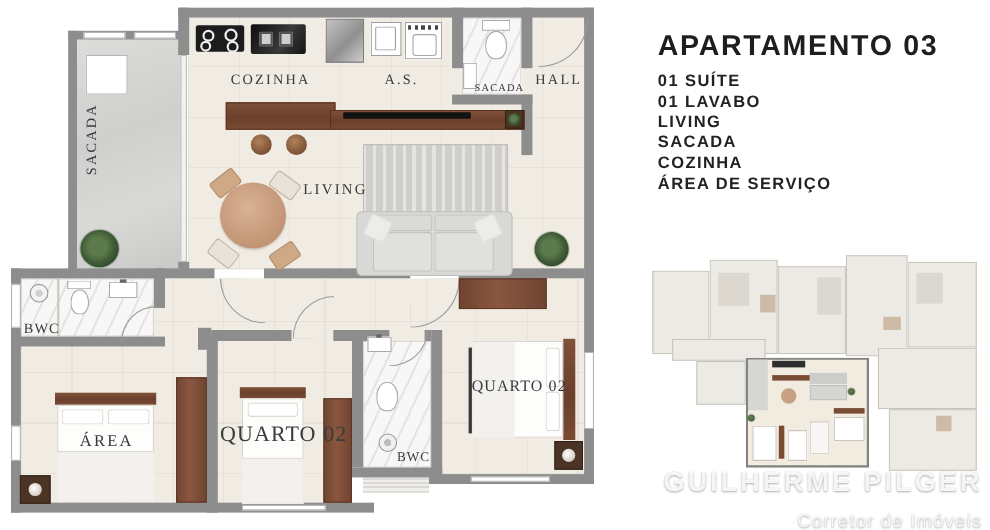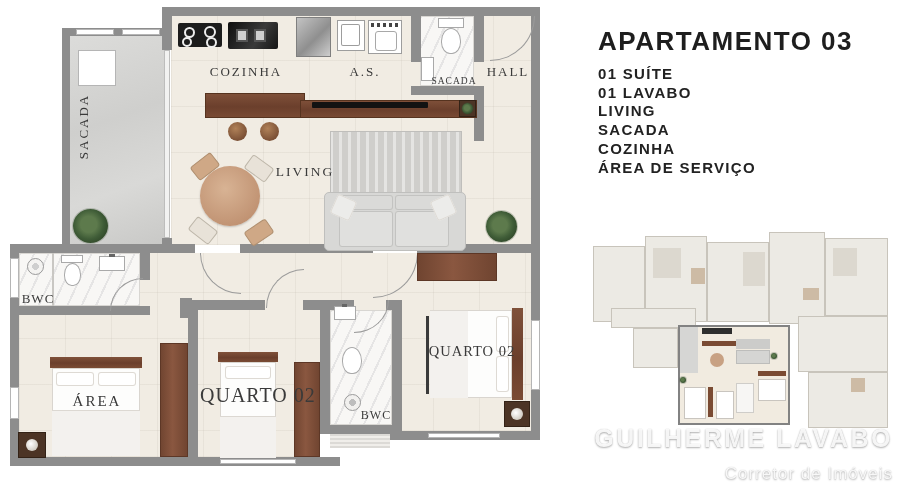--- a/index.html
+++ b/index.html
@@ -265,16 +265,16 @@
       <div class="abs" style="left:6px;top:62px;width:22px;height:32px;background:#fff;box-shadow:inset 0 0 0 1px #c9c5bf;"></div>
       <div class="abs" style="left:38px;top:66px;width:18px;height:28px;background:#fff;box-shadow:inset 0 0 0 1px #c9c5bf;"></div>
       <div class="abs" style="left:80px;top:54px;width:28px;height:22px;background:#fff;box-shadow:inset 0 0 0 1px #c9c5bf;"></div>
       <div class="abs" style="left:30px;top:62px;width:5px;height:30px;background:#7a4b33;"></div>
       <div class="abs" style="left:80px;top:46px;width:28px;height:5px;background:#7a4b33;"></div>
       <div class="plant" style="left:2px;top:52px;width:6px;height:6px;"></div>
       <div class="plant" style="left:93px;top:28px;width:6px;height:6px;"></div>
     </div>
   </div>
 
-  <div class="wm wm-name">GUILHERME LAVABO</div>
+  <div class="wm wm-name">GUILHERME PILGER</div>
   <div class="wm wm-sub">Corretor de Imóveis</div>
 
 </div>
 
 </body></html>

